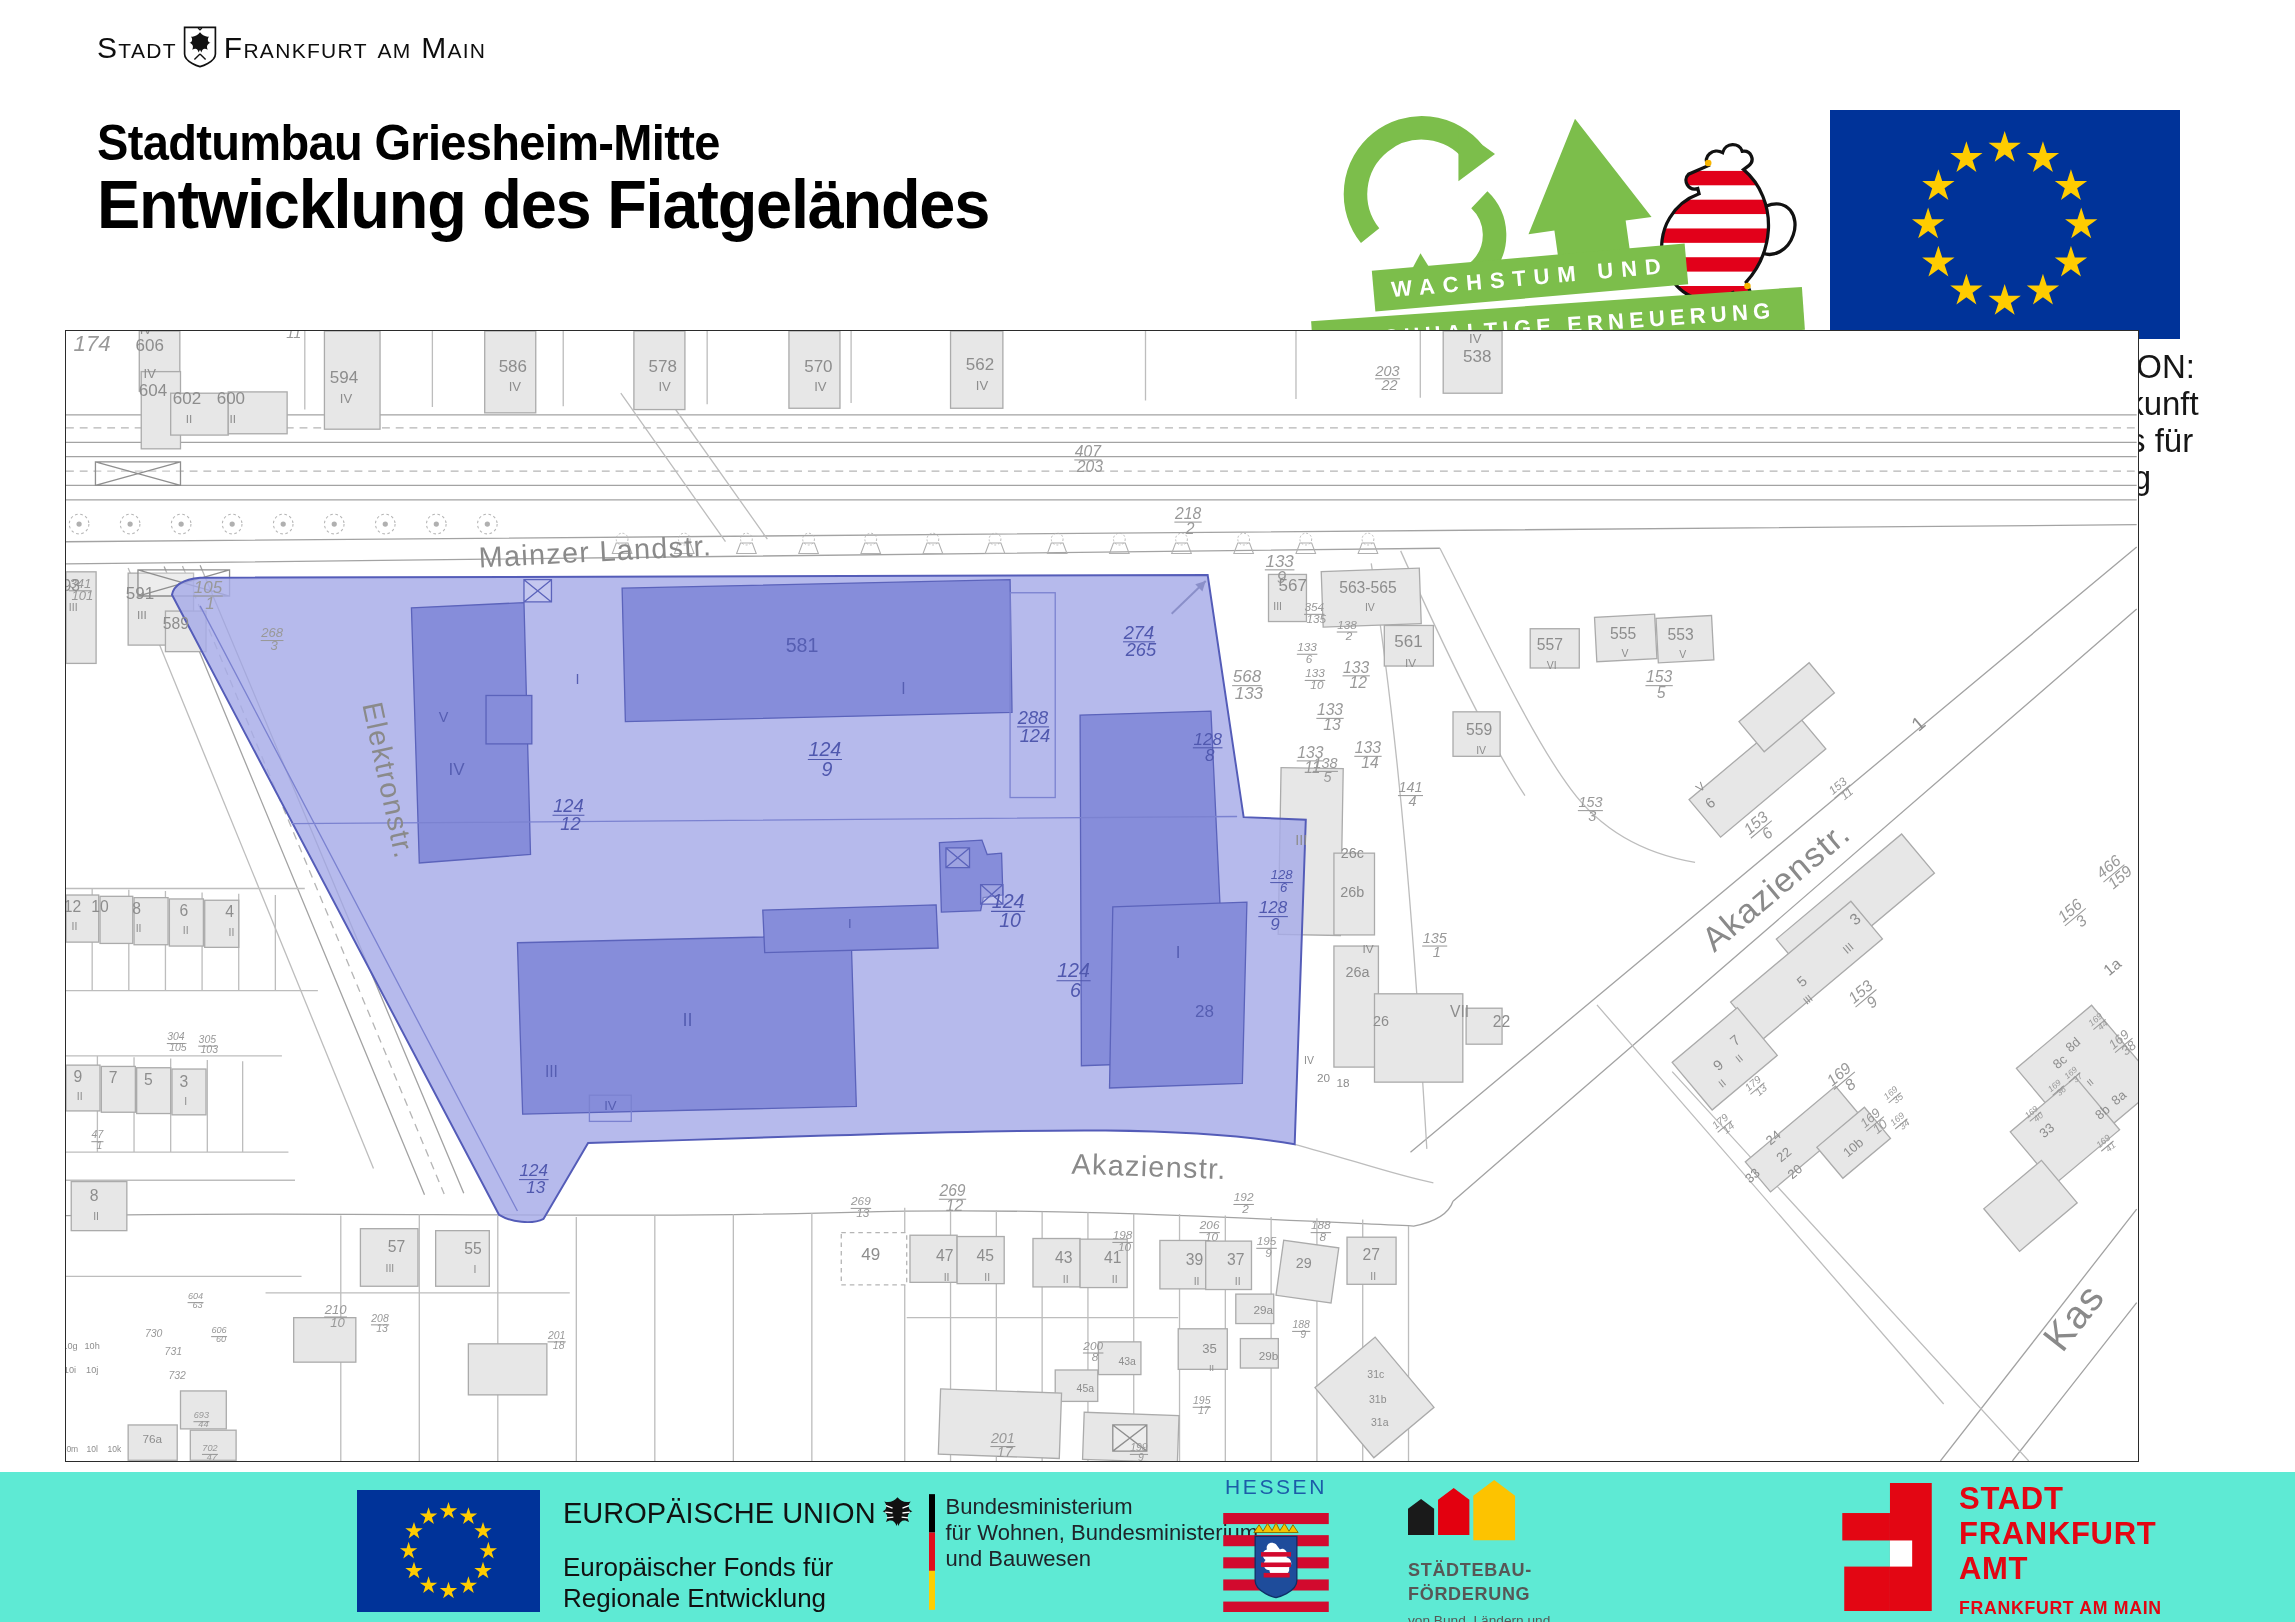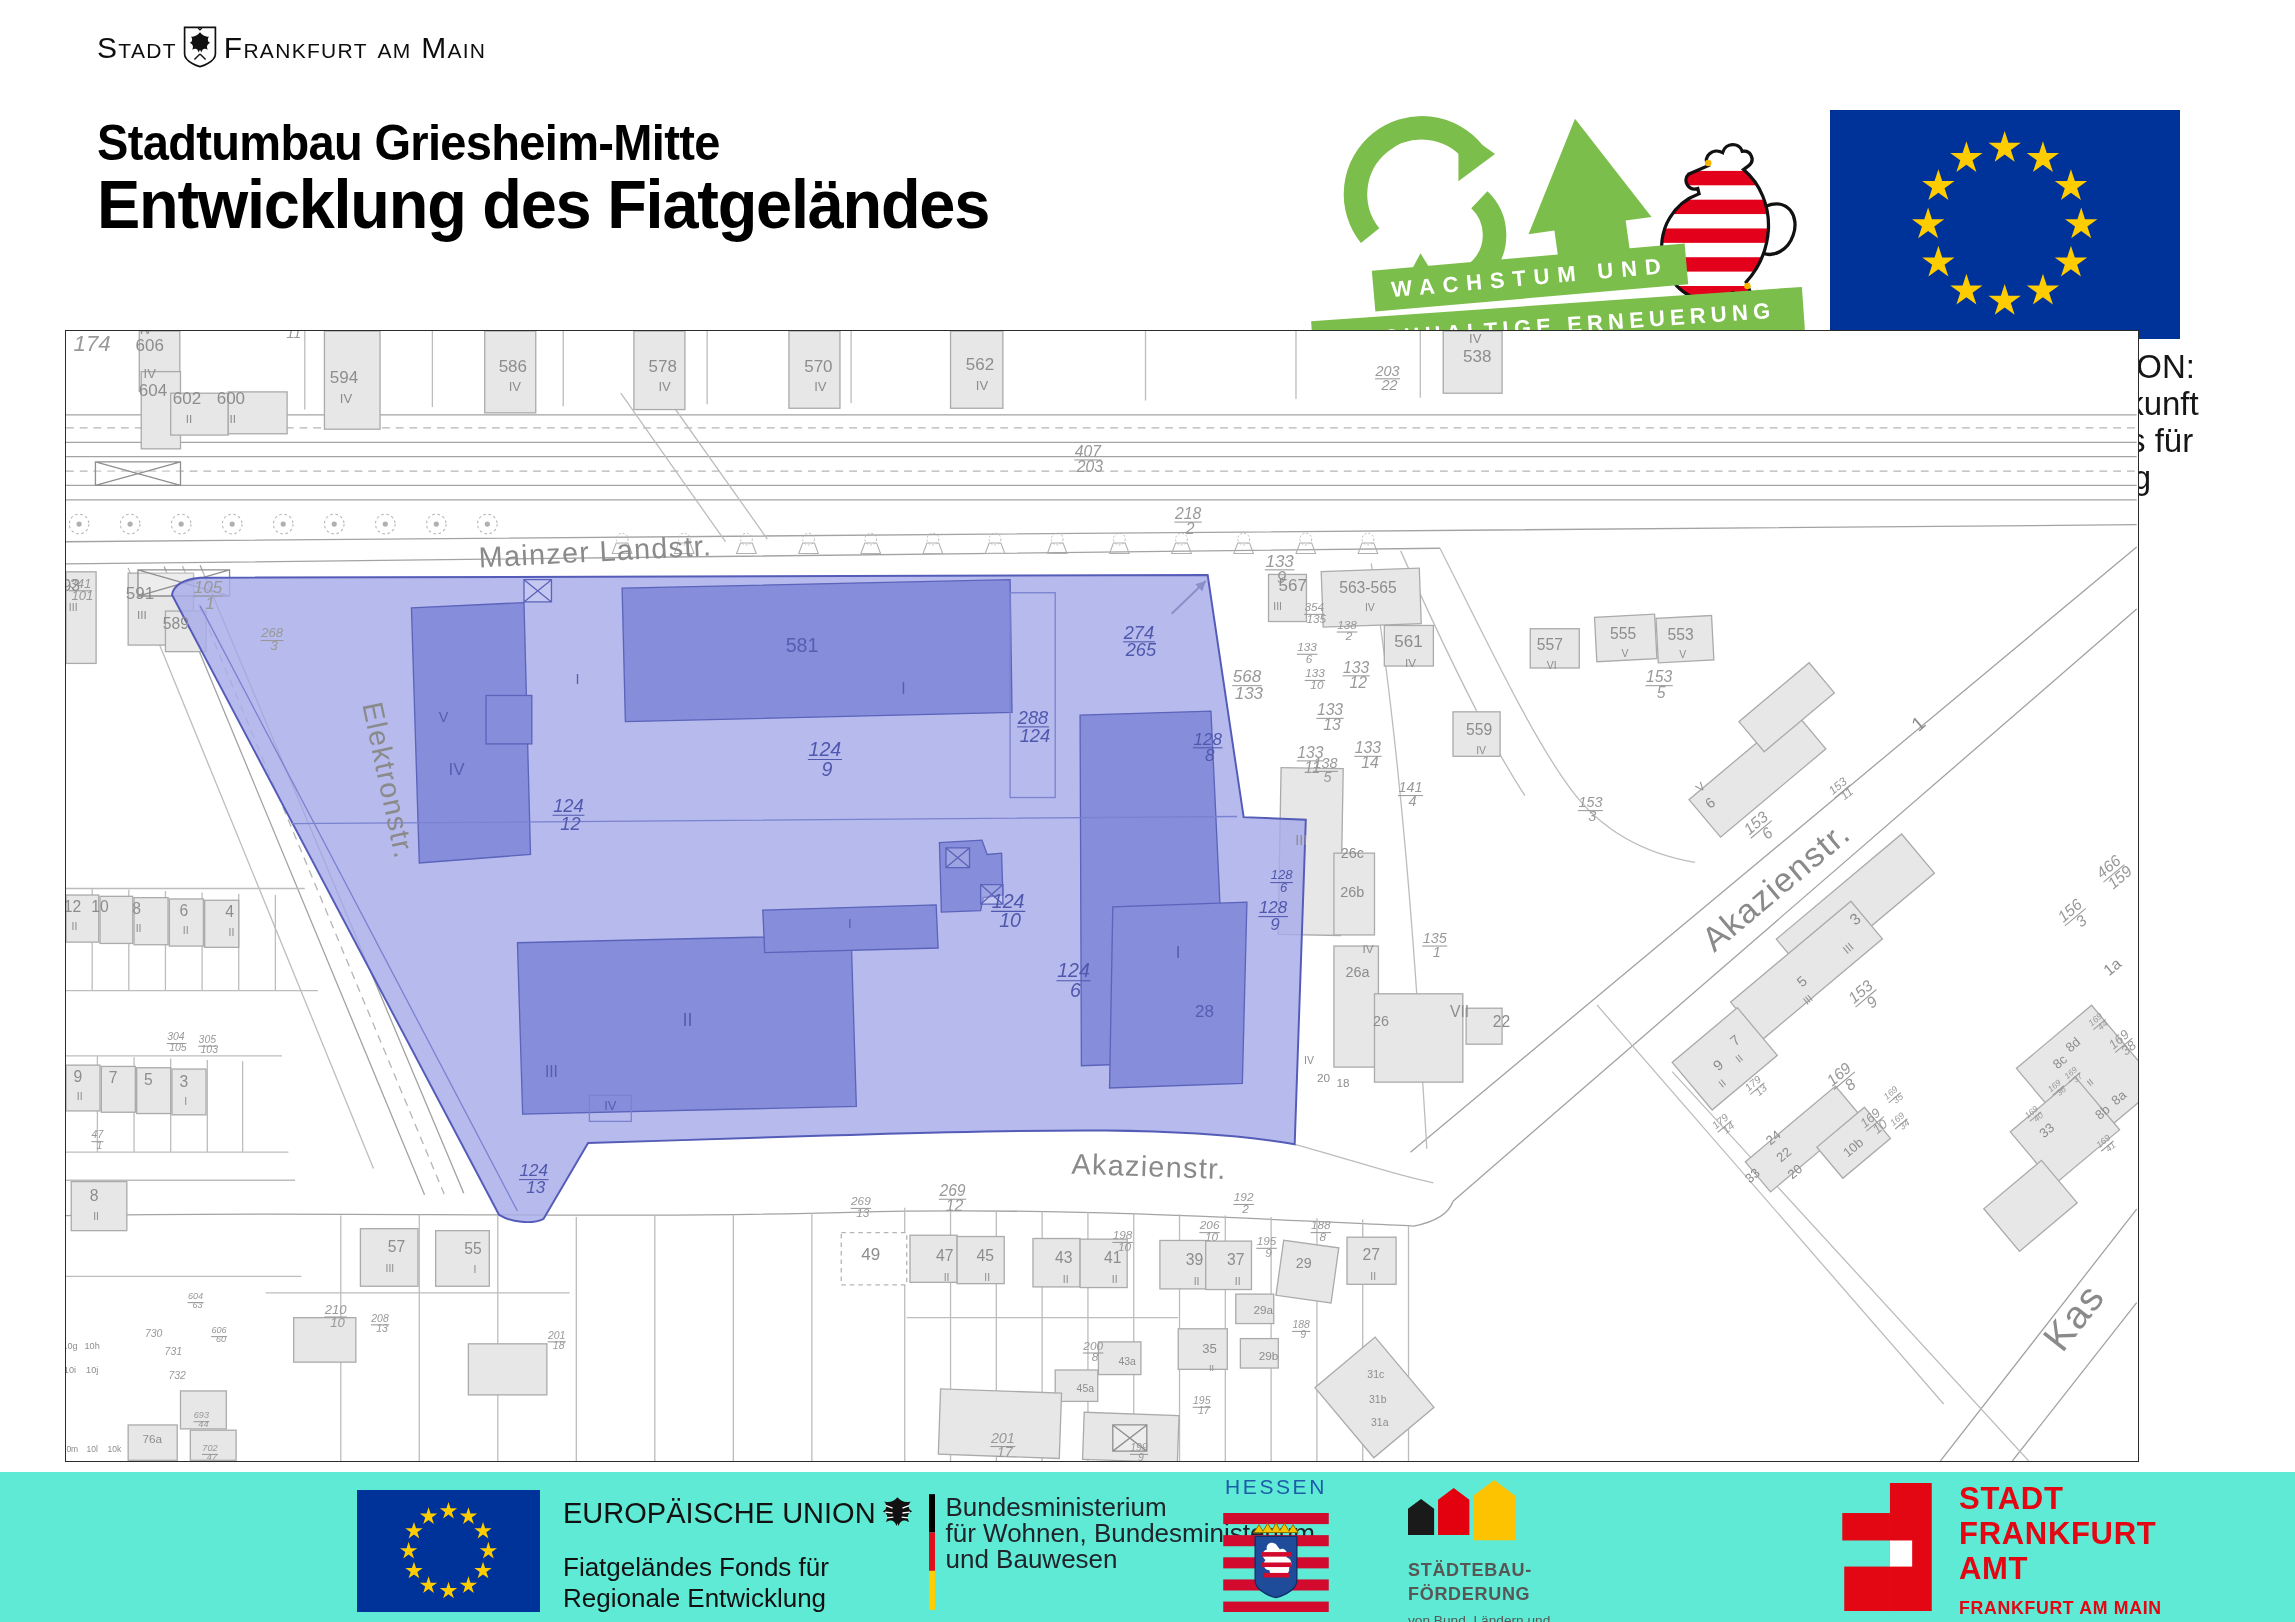--- a/index.html
+++ b/index.html
@@ -34,21 +34,21 @@
   .siteD{fill:#868dda;stroke:#5b63bb;stroke-width:2;}
   .siteS{fill:none;stroke:#7b82d0;stroke-width:2;}
   .xm{fill:rgba(255,255,255,.25);stroke:#8f8f8f;stroke-width:2;}
   .xmb{fill:rgba(255,255,255,.2);stroke:#5b63bb;stroke-width:2;}
   
   #footer{left:0;top:1472px;width:2295px;height:150px;background:#5eead4;}
   .flag-eu{background:#003399;position:relative;}
   #hessen-word{left:0;top:-3.9px;width:108px;text-align:center;font-size:21px;letter-spacing:2.6px;color:#1c5ca8;font-weight:400;}
   .sfg-big{font-size:18px;font-weight:700;color:#575756;line-height:23.6px;letter-spacing:0.7px;}
   .sfg-small{font-size:13.7px;color:#575756;line-height:16.4px;}
-  .bmw-txt{font-size:26px;line-height:26px;color:#20242a;}
+  .bmw-txt{font-size:22px;line-height:26px;color:#20242a;}
   .spa-txt{color:#E30613;font-weight:700;font-size:31px;line-height:35px;letter-spacing:0.7px;}
   .spa-sub{color:#E30613;font-weight:700;font-size:17.7px;letter-spacing:0.7px;}
 </style>
 </head>
 <body>
 
 <div class="abs" id="brand">
   <span class="sc">Stadt</span>
   <span>
     <svg width="34" height="42" viewBox="0 0 48 60">
@@ -1121,21 +1121,21 @@
             <polygon points="79.0,79.0 82.1,88.7 92.3,88.7 84.1,94.7 87.2,104.3 79.0,98.3 70.8,104.3 73.9,94.7 65.7,88.7 75.9,88.7 "></polygon>
             <polygon points="87.2,48.5 90.3,58.2 100.5,58.2 92.3,64.2 95.4,73.8 87.2,67.8 78.9,73.8 82.1,64.2 73.9,58.2 84.0,58.2 "></polygon>
             <polygon points="109.5,26.2 112.6,35.8 122.8,35.8 114.6,41.8 117.7,51.5 109.5,45.5 101.3,51.5 104.4,41.8 96.2,35.8 106.4,35.8 "></polygon>
           </g>
         </svg>
     </div>
   </div>
   <div class="abs" id="eu-foot-txt">
     <div>EUROPÄISCHE UNION</div>
     <div class="sub">
-      <div>Fiatgeländes Fonds für</div>
+      <div>Europäischer Fonds für</div>
       <div>Regionale Entwicklung</div>
     </div>
   </div>
 
   <div class="abs" style="left:877px;top:22px;display:flex;gap:10.5px;">
     <svg width="41" height="38" viewBox="0 0 48 46">
       <path d="M24,4 C20,9 14,11 8,9 C12,14 11,19 6,21 C12,23 13,28 10,34 C16,30 21,32 23,39 L24,35 L25,39 C27,32 32,30 38,34 C35,28 36,23 42,21 C37,19 36,14 40,9 C34,11 28,9 24,4 Z" fill="#111"></path>
       <path d="M10,14 l8,3 M9,22 l9,1 M11,29 l8,-1 M38,14 l-8,3 M39,22 l-9,1 M37,29 l-8,-1" stroke="#fff" stroke-width="1.6"></path>
     </svg>
     <svg width="6.5" height="116" viewBox="0 0 10 178">

